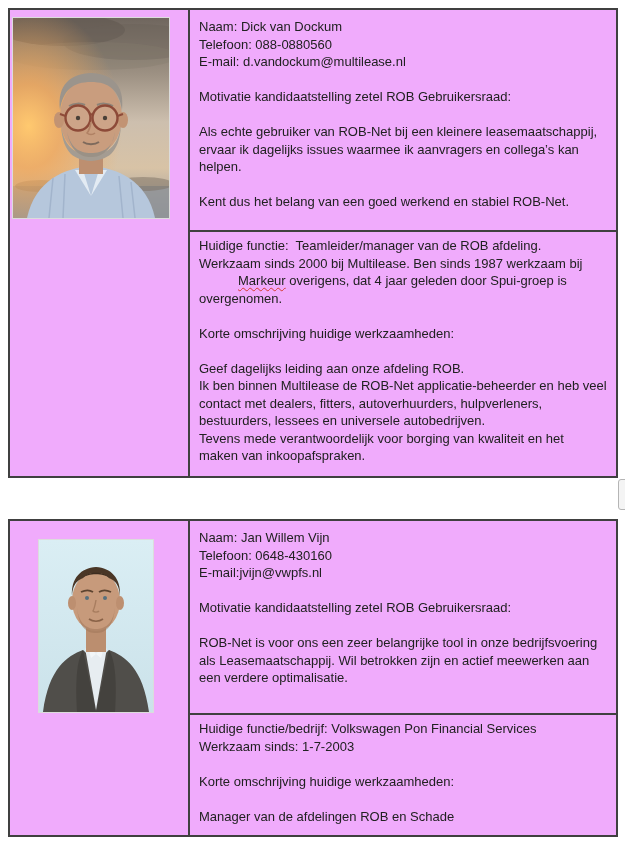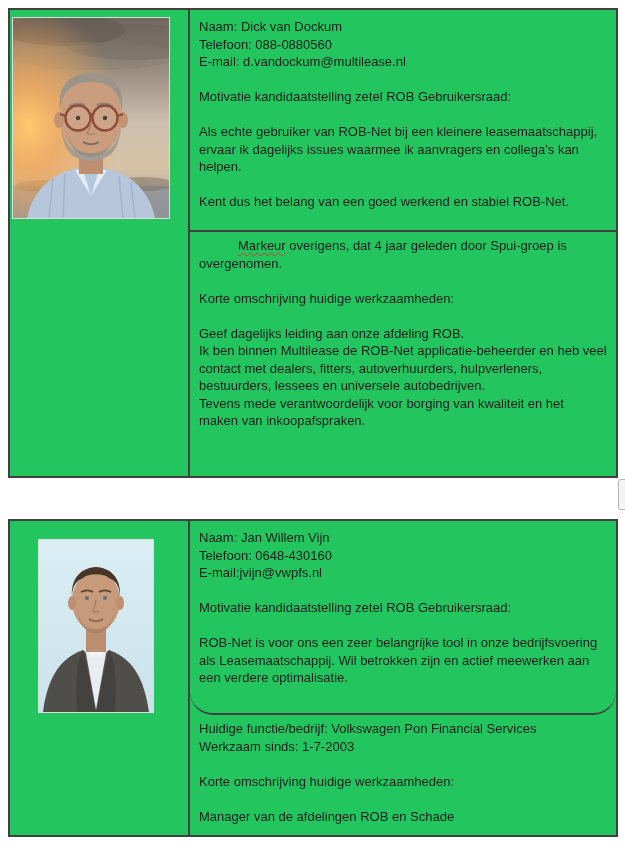--- a/index.html
+++ b/index.html
@@ -12,21 +12,21 @@
     font-family: "Liberation Sans", "DejaVu Sans", sans-serif;
     color: #212121;
   }
   .card {
     position: absolute;
     left: 8px;
     width: 610px;
     border: 2px solid #404040;
     box-sizing: border-box;
     display: flex;
-    background: #22c55e;
+    background: #f0abfc;
   }
   .card1 { top: 8px;  height: 470px; }
   .card2 { top: 519px; height: 318px; }
   .photo-col {
     width: 178px;
     flex: 0 0 178px;
     position: relative;
     box-sizing: border-box;
   }
   .text-col {
@@ -40,21 +40,21 @@
   .cell {
     box-sizing: border-box;
     font-size: 13px;
     line-height: 17.5px;
     padding: 8px 4px 4px 9px;
     overflow: hidden;
   }
   .cell span { white-space: pre-wrap; }
   .cell-top { border-bottom: 2px solid #404040; }
   .card1 .cell-top { height: 222px; }
-  .card2 .cell-top { height: 194px; border-radius: 23px; }
+  .card2 .cell-top { height: 194px; }
   .cell-bottom { flex: 1 1 auto; padding-top: 5px; }
   .misspell {
     text-decoration: underline wavy #d43a2f 1px;
     text-underline-offset: 2px;
     margin-left: 39px;
   }
   .photo {
     position: absolute;
     border: 1px solid #dcdcdc;
     box-sizing: content-box;
@@ -143,21 +143,23 @@
 Telefoon: 088-0880560
 E-mail: d.vandockum@multilease.nl
 
 Motivatie kandidaatstelling zetel ROB Gebruikersraad:
 
 Als echte gebruiker van ROB-Net bij een kleinere leasemaatschappij,
 ervaar ik dagelijks issues waarmee ik aanvragers en collega’s kan
 helpen.
 
 Kent dus het belang van een goed werkend en stabiel ROB-Net.</span></div>
-      <div class="cell cell-bottom"><span class="misspell">Markeur</span><span> overigens, dat 4 jaar geleden door Spui-groep is
+      <div class="cell cell-bottom"><span>Huidige functie:  Teamleider/manager van de ROB afdeling.
+Werkzaam sinds 2000 bij Multilease. Ben sinds 1987 werkzaam bij
+</span><span class="misspell">Markeur</span><span> overigens, dat 4 jaar geleden door Spui-groep is
 overgenomen.
 
 Korte omschrijving huidige werkzaamheden:
 
 Geef dagelijks leiding aan onze afdeling ROB.
 Ik ben binnen Multilease de ROB-Net applicatie-beheerder en heb veel
 contact met dealers, fitters, autoverhuurders, hulpverleners,
 bestuurders, lessees en universele autobedrijven.
 Tevens mede verantwoordelijk voor borging van kwaliteit en het
 maken van inkoopafspraken.</span></div>

